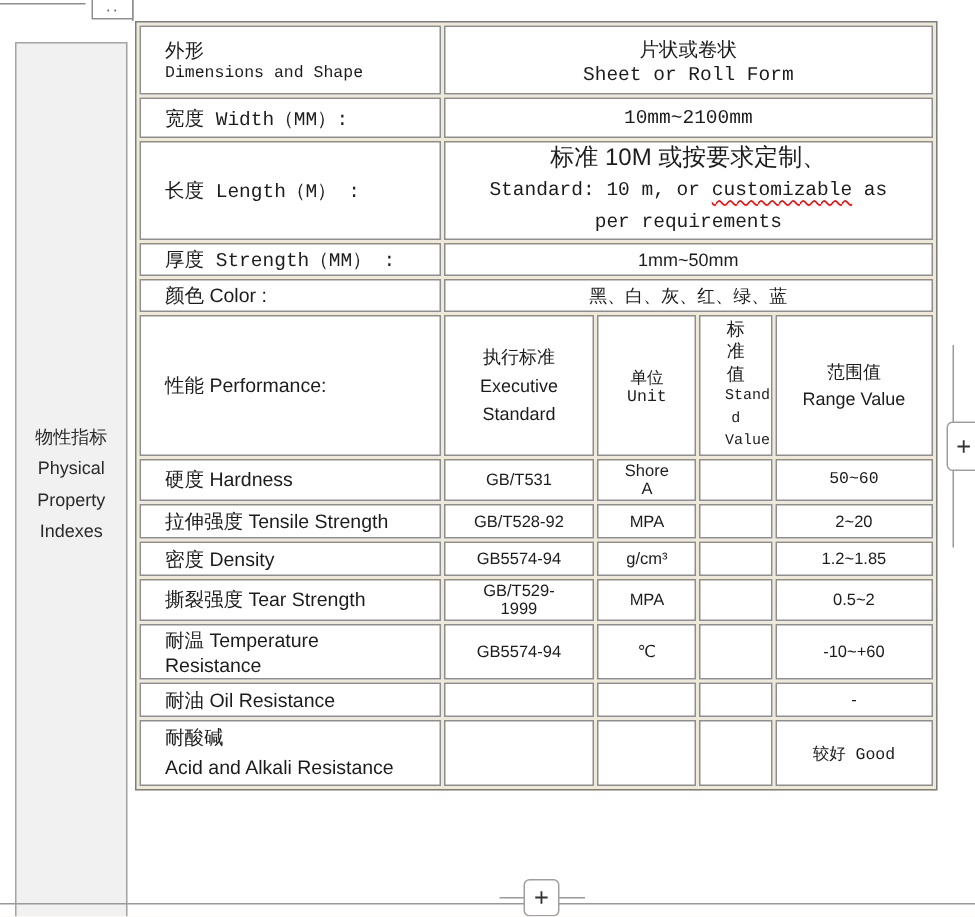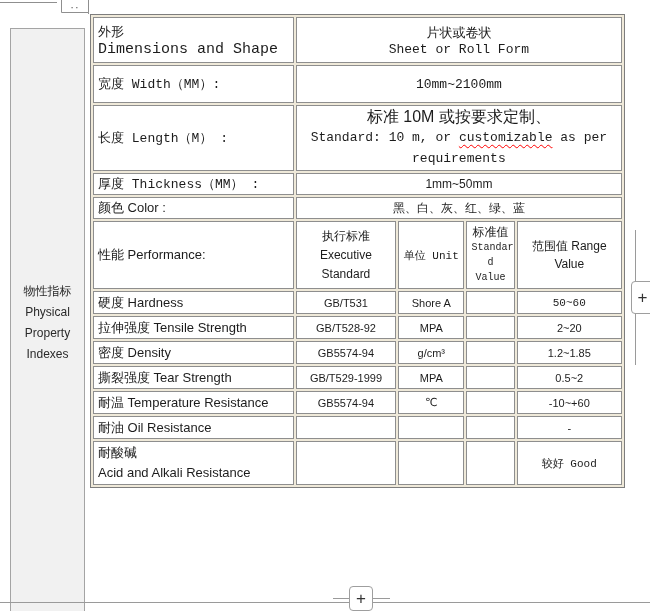--- a/index.html
+++ b/index.html
@@ -45,21 +45,21 @@
 
   
   table.props {
     position:absolute; left:90px; top:14px; width:535px;
     border-collapse:separate; border-spacing:2px;
     background:#efe9d9; border:1px solid #7d7d7d;
     table-layout:fixed; font-size:12px;
   }
   table.props td {
     background:#fff; border:1px solid #8e8e8e;
-    padding:1px 4px; vertical-align:middle; overflow:hidden;
+    padding:1px 16px; vertical-align:middle; overflow:hidden;
   }
   td.lbl { text-align:left; font-size:13px; }
   td.val { text-align:center; font-size:13px; }
   td.ctr { text-align:center; font-size:11px; }
   td.note { text-align:center; font-size:12px; padding:4px 6px; }
   .block { display:block; }
   .small { font-size:10px; }
   .u13 { font-size:13px; }
   .spell {
     text-decoration:underline; text-decoration-style:wavy;
@@ -90,50 +90,50 @@
         <col style="width:100px">
         <col style="width:66px">
       <col style="width:48px">
         <col style="width:105px">
     </colgroup>
 
     <tbody>
         <tr style="height:46px">
       <td class="lbl song">
         <span class="block">外形</span>
-        <span class="block small u13" style="font-size:15px">Dimensions and Shape</span>
+        <span class="block small u13" style="font-size:11px">Dimensions and Shape</span>
       </td>
       <td class="val song" colspan="4">
         <span class="block">片状或卷状</span>
         <span class="block">Sheet or Roll Form</span>
       </td>
     </tr>
 
-    <tr style="height:38px">
+    <tr style="height:27px">
       <td class="lbl song">
         <span>宽度 Width（MM）:</span>
       </td>
       <td class="val song" colspan="4">
         <span>10mm~2100mm</span>
       </td>
     </tr>
 
     <tr style="height:66px">
       <td class="lbl song">
         <span>长度 Length（M） :</span>
       </td>
       <td class="val" colspan="4" style="line-height:20px">
         <span class="block sans" style="font-size:16px">标准 10M 或按要求定制、</span>
         <span class="song"><span>Standard: 10 m, or </span><span class="spell">customizable</span><span> as per requirements</span></span>
       </td>
     </tr>
 
     <tr style="height:22px">
       <td class="lbl song">
-        <span>厚度 Thickness（MM） :</span>
+        <span>厚度 Strength（MM） :</span>
       </td>
       <td class="val sans" colspan="4" style="font-size:12px">
         <span>1mm~50mm</span>
       </td>
     </tr>
 
     <tr style="height:22px">
       <td class="lbl sans">
         <span>颜色 Color :</span>
       </td>

